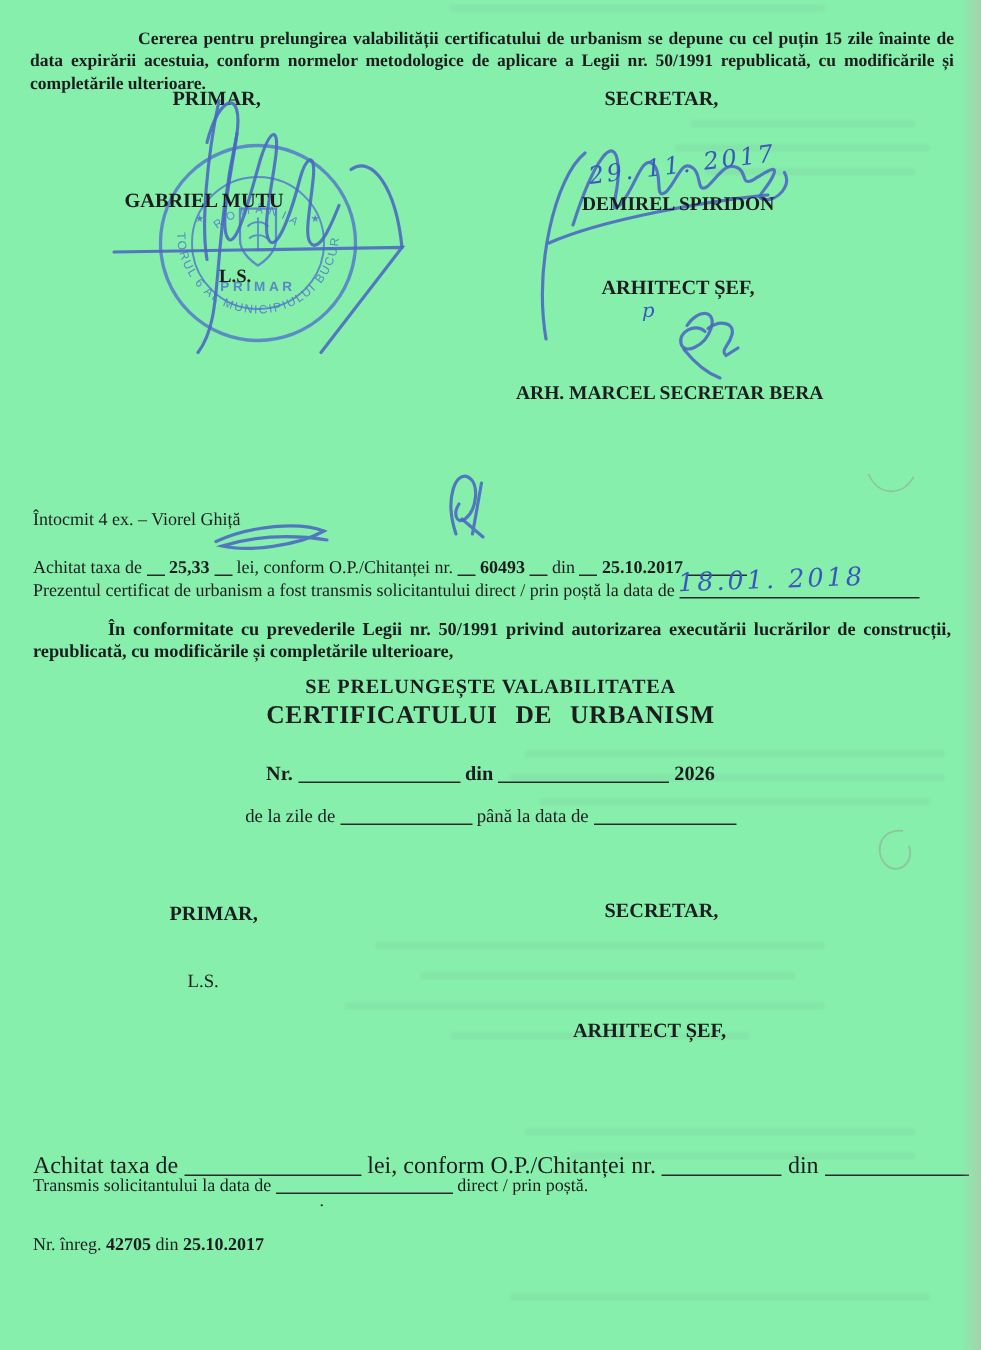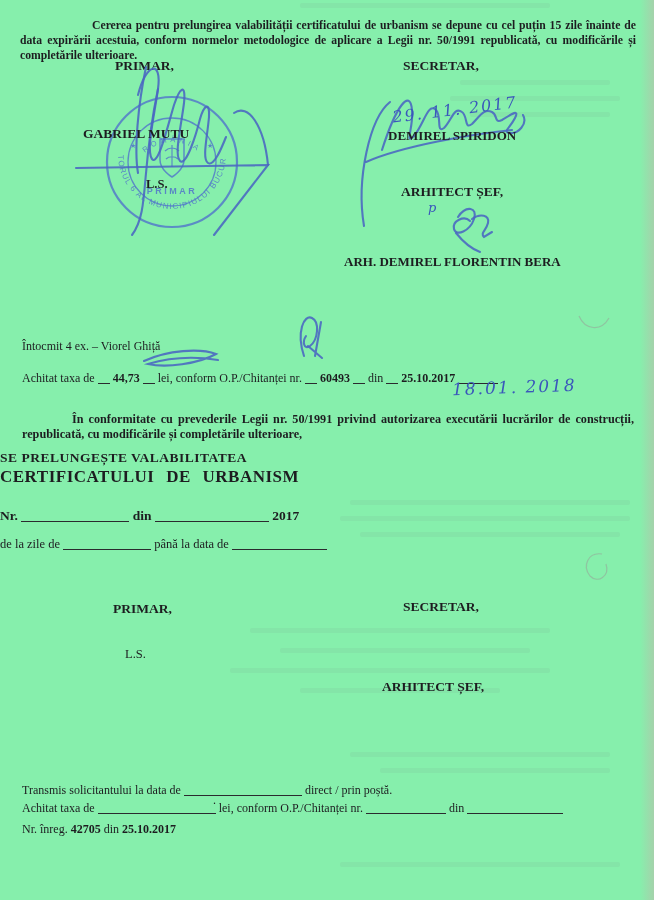--- a/index.html
+++ b/index.html
@@ -17,21 +17,21 @@
   .blank{display:inline-block;border-bottom:1px solid #2a2a2e;height:13px;vertical-align:-2px;}
   .hand{
     font-family:"DejaVu Serif", serif; font-style:italic; color:#3a57bb;
     letter-spacing:2px; white-space:nowrap;
   }
   .sig path{fill:none;stroke:#4a67c2;stroke-width:2.1;stroke-linecap:round;opacity:.88;}
   .stamp circle, .stamp path.sh{fill:none;stroke:#5276ca;opacity:.82;}
   .stamp text{fill:#5276ca;opacity:.85;font-family:"Liberation Sans",sans-serif;}
   .bleed{position:absolute;height:5px;border-radius:2px;background:#6d6d78;opacity:.07;filter:blur(.7px);}
   .scanmark path{fill:none;stroke:#9a9a96;stroke-width:1.2;opacity:.5;}
-  .center{left:0;width:654px;text-align:left;}
+  .center{left:0;width:654px;text-align:center;}
 </style>
 </head>
 <body>
 
 <div class="page">
 
   <div>
     <div class="bleed" style="left:300px;top:3px;width:250px"></div>
     <div class="bleed" style="left:460px;top:80px;width:150px"></div>
     <div class="bleed" style="left:450px;top:96px;width:170px"></div>
@@ -100,76 +100,80 @@
   <div class="abs b" style="left:388px;top:128px;font-size:13px">DEMIREL SPIRIDON</div>
 
   <div class="abs b" style="left:401px;top:184px;font-size:13.5px">ARHITECT ȘEF,</div>
 
   <div class="abs hand" style="left:428px;top:200px;font-size:13px">p</div>
   <svg class="abs sig" style="left:438px;top:205px" width="65" height="50" viewBox="0 0 65 50">
     <path d="M20,12 C28,0 40,2 36,14 C32,26 18,32 16,24 C14,16 26,10 32,16"></path>
     <path d="M18,28 C26,38 34,44 42,47"></path>
     <path d="M34,14 C42,8 52,10 50,18 C48,26 42,28 46,32 L54,27"></path>
   </svg>
-  <div class="abs b" style="left:344px;top:254px;font-size:13px">ARH. DEMIREL FLORENTIN BERA</div>
+  <div class="abs b" style="left:344px;top:254px;font-size:13px">ARH. MARCEL SECRETAR BERA</div>
 
   <div class="abs" style="left:22px;top:339px;font-size:12px">Întocmit 4 ex. – Viorel Ghiță</div>
 
   <svg class="abs sig" style="left:292px;top:312px" width="38" height="48" viewBox="0 0 38 48">
     <path d="M12,44 C4,20 12,2 20,6 C28,10 26,28 18,34 C12,38 10,30 14,24"></path>
     <path d="M16,34 L30,46 M29,10 L23,44"></path>
   </svg>
   <svg class="abs sig" style="left:138px;top:348px" width="85" height="22" viewBox="0 0 85 22">
     <path d="M6,13 C30,2 62,0 78,6 C60,16 28,20 10,16 C30,10 55,8 80,12"></path>
   </svg>
 
   <div class="abs" style="left:22px;top:370px;font-size:12px">
     <span>Achitat taxa de</span>
     <span class="blank" style="width:12px"></span>
-    <span class="b">44,73</span>
+    <span class="b">25,33</span>
     <span class="blank" style="width:12px"></span>
     <span>lei, conform O.P./Chitanței nr.</span>
     <span class="blank" style="width:12px"></span>
     <span class="b">60493</span>
     <span class="blank" style="width:12px"></span>
     <span>din</span>
     <span class="blank" style="width:12px"></span>
     <span class="b">25.10.2017</span>
     <span class="blank" style="width:40px"></span>
   </div>
 
+  <div class="abs" style="left:22px;top:385px;font-size:12px">
+    <span>Prezentul certificat de urbanism a fost transmis solicitantului direct / prin poștă la data de</span>
+    <span class="blank" style="width:160px"></span>
+  </div>
   <div class="abs hand" style="left:452px;top:377px;font-size:17px;transform:rotate(-2deg)">18.01. 2018</div>
 
   <div class="abs para" style="left:22px;top:412px;width:612px;font-size:12.2px;line-height:15px;text-indent:50px">În conformitate cu prevederile Legii nr. 50/1991 privind autorizarea executării lucrărilor de construcții, republicată, cu modificările și completările ulterioare,</div>
 
   <div class="abs center b" style="top:450px;font-size:13.5px;letter-spacing:.5px">SE PRELUNGEȘTE VALABILITATEA</div>
   <div class="abs center b" style="top:467px;font-size:17px;word-spacing:7px;letter-spacing:.5px">CERTIFICATULUI DE URBANISM</div>
 
   <div class="abs center b" style="top:508px;font-size:13.5px">
     <span>Nr.</span>
     <span class="blank" style="width:108px"></span>
     <span>din</span>
     <span class="blank" style="width:114px"></span>
-    <span>2017</span>
+    <span>2026</span>
   </div>
 
   <div class="abs center" style="top:536px;font-size:12.5px">
     <span>de la zile de</span>
     <span class="blank" style="width:88px"></span>
     <span>până la data de</span>
     <span class="blank" style="width:95px"></span>
   </div>
 
 
   <div class="abs b" style="left:113px;top:601px;font-size:13.5px">PRIMAR,</div>
   <div class="abs b" style="left:403px;top:599px;font-size:13.5px">SECRETAR,</div>
   <div class="abs" style="left:125px;top:647px;font-size:12.5px">L.S.</div>
   <div class="abs b" style="left:382px;top:679px;font-size:13.5px">ARHITECT ȘEF,</div>
 
-  <div class="abs" style="left:22px;top:800px;font-size:12px">
+  <div class="abs" style="left:22px;top:769px;font-size:16px">
     <span>Achitat taxa de</span>
     <span class="blank" style="width:118px"></span>
     <span>lei, conform O.P./Chitanței nr.</span>
     <span class="blank" style="width:80px"></span>
     <span>din</span>
     <span class="blank" style="width:96px"></span>
   </div>
   <div class="abs" style="left:22px;top:782px;font-size:12px">
     <span>Transmis solicitantului la data de</span>
     <span class="blank" style="width:118px"></span>

